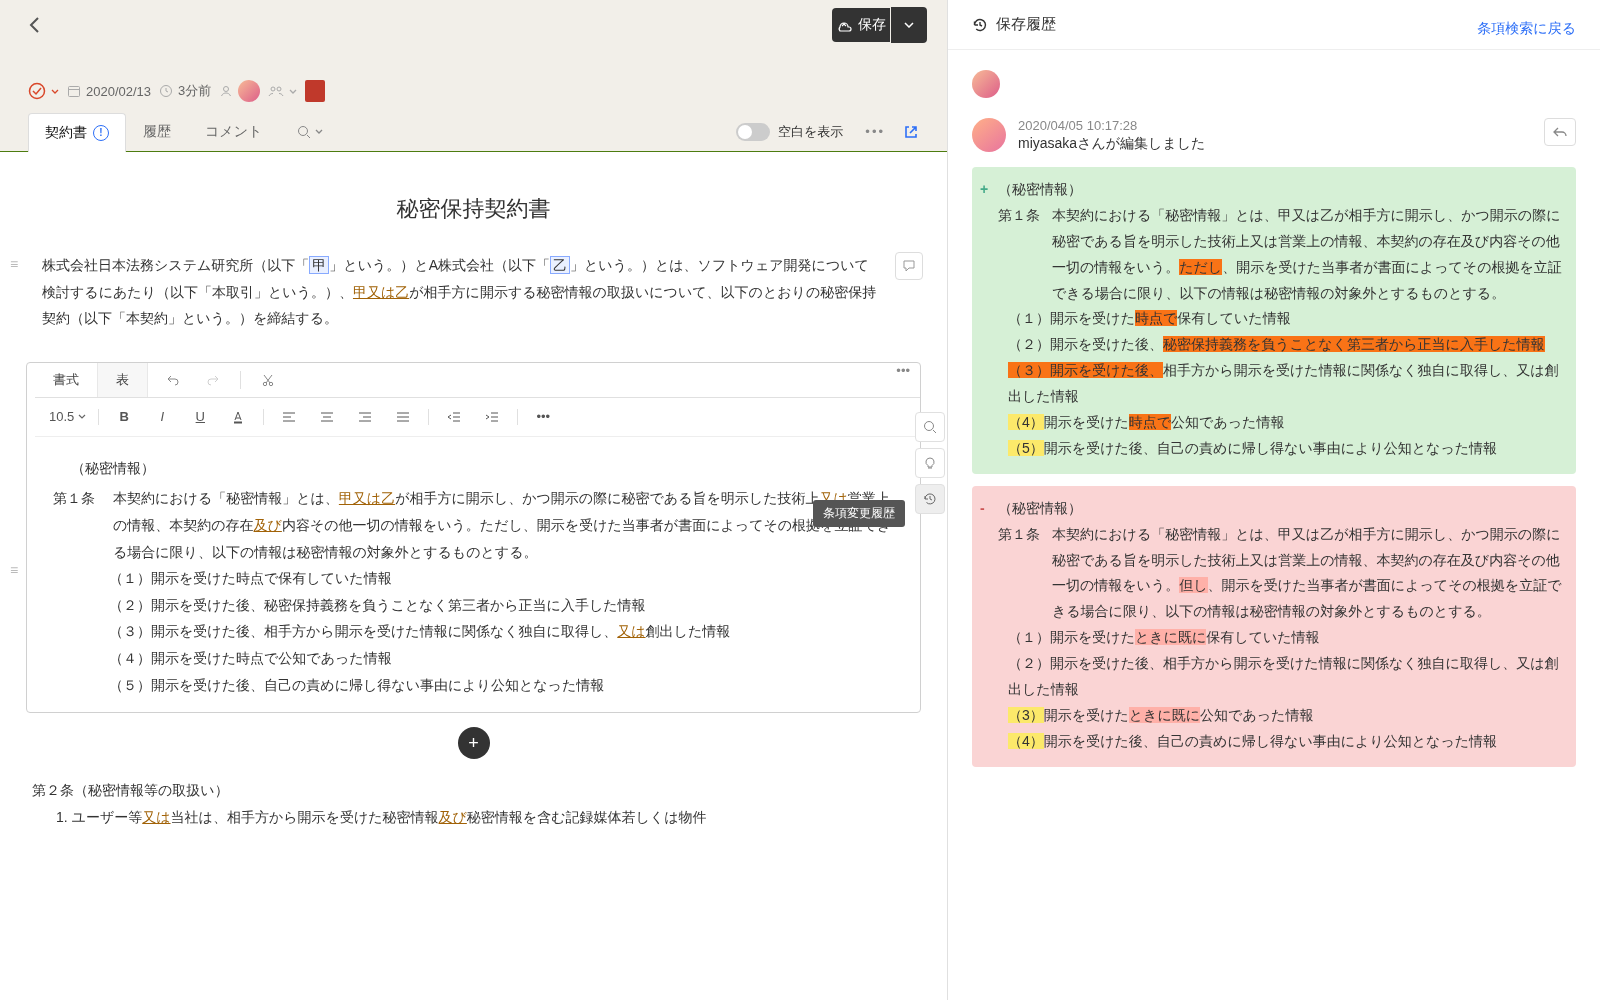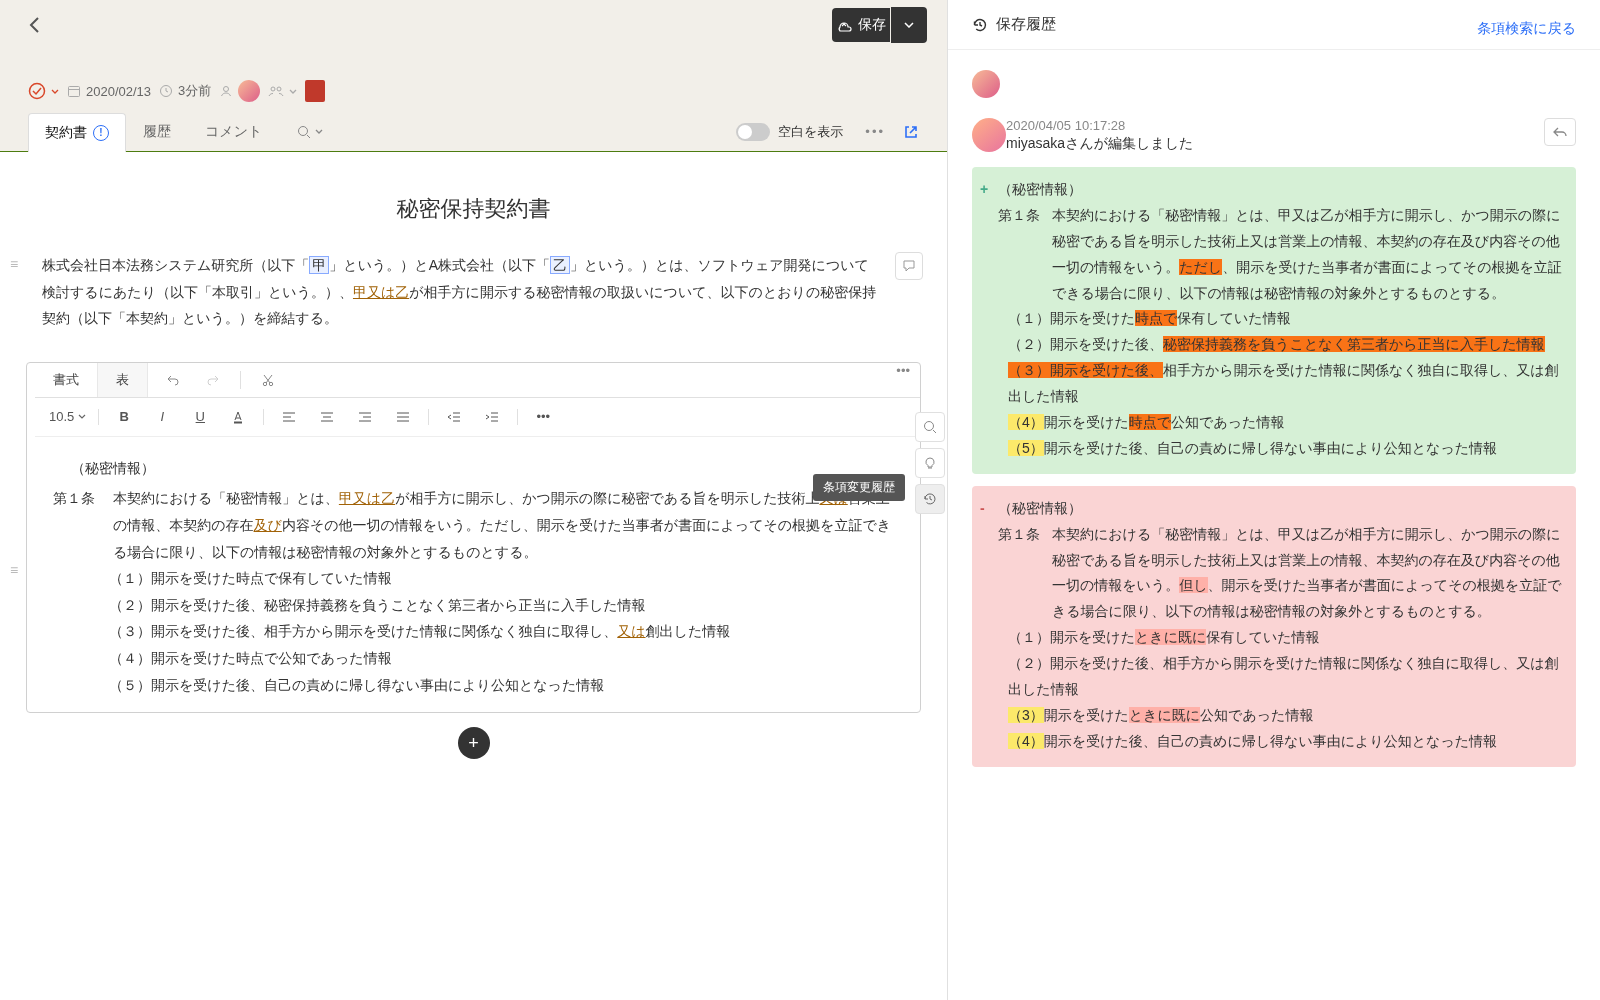--- a/index.html
+++ b/index.html
@@ -63,34 +63,34 @@
 .article-title { margin: 4px 0 4px 18px; }
 .article-num { display: inline-block; width: 56px; vertical-align: top; }
 .article-content { display: inline-block; width: calc(100% - 60px); vertical-align: top; }
 .sub-item { padding-left: 56px; text-indent: -12px; margin-left: 12px; }
 .add-btn { width: 32px; height: 32px; border-radius: 50%; background: #333; color: #fff; display: flex; align-items: center; justify-content: center; margin: 14px auto 0; cursor: pointer; font-size: 18px; }
 
 
 .side-tools { position: absolute; right: 2px; top: 260px; display: flex; flex-direction: column; gap: 6px; }
 .side-tool { width: 30px; height: 30px; border: 1px solid #e0e0e0; border-radius: 4px; display: flex; align-items: center; justify-content: center; color: #888; cursor: pointer; background: #fff; }
 .side-tool.active { background: #eee; }
-.tooltip { position: absolute; right: 42px; top: 322px; background: #555; color: #fff; font-size: 12px; padding: 5px 10px; border-radius: 3px; white-space: nowrap; }
+.tooltip { position: absolute; right: 42px; top: 348px; background: #555; color: #fff; font-size: 12px; padding: 5px 10px; border-radius: 3px; white-space: nowrap; }
 
 
 .content::-webkit-scrollbar { width: 10px; }
 .content::-webkit-scrollbar-thumb { background: #555; border-radius: 5px; }
 
 
 .right-header { height: 50px; display: flex; align-items: center; padding: 0 24px; border-bottom: 1px solid #eee; }
 .right-title { display: flex; align-items: center; gap: 8px; font-size: 15px; font-weight: 500; }
 .right-spacer { flex: 1; }
 .right-link { color: #2d6ff7; cursor: pointer; font-size: 14px; margin-top: 8px; }
 .right-body { flex: 1; overflow-y: auto; padding: 20px 24px; }
 .history-avatar { width: 28px; height: 28px; border-radius: 50%; background: linear-gradient(135deg, #f7bb97, #dd5e89); margin-bottom: 20px; }
-.history-entry { display: flex; }
+.history-entry { display: flex; gap: 12px; }
 .history-avatar2 { width: 34px; height: 34px; border-radius: 50%; background: linear-gradient(140deg, #ffb088, #e8749e); flex-shrink: 0; }
 .history-head { flex: 1; }
 .history-ts { color: #888; font-size: 13px; }
 .history-author { font-size: 14px; color: #333; margin-top: 2px; }
 .reply-btn { width: 32px; height: 28px; border: 1px solid #ddd; border-radius: 4px; display: flex; align-items: center; justify-content: center; color: #888; cursor: pointer; }
 
 .diff { margin-top: 14px; margin-left: 0px; font-size: 14px; line-height: 1.85; }
 .diff-block { border-radius: 4px; padding: 10px 14px 12px 26px; margin-bottom: 12px; position: relative; }
 .diff-add { background: #d6f0d6; }
 .diff-del { background: #fad4d4; }
@@ -322,20 +322,26 @@
             <div class="sub-item">
               <span>（３）開示を受けた後、相手方から開示を受けた情報に関係なく独自に取得し、</span><span class="red-underline">又は</span><span>創出した情報</span>
             </div>
             <div class="sub-item">（４）開示を受けた時点で公知であった情報</div>
             <div class="sub-item">（５）開示を受けた後、自己の責めに帰し得ない事由により公知となった情報</div>
           </div>
         </div>
         <div class="add-btn">+</div>
       </div>
 
+      <div style="margin-top:18px; padding:0 6px; line-height:1.9; font-size:14px;">
+        <div>第２条（秘密情報等の取扱い）</div>
+        <div style="padding-left:24px;">
+          <span>1. ユーザー等</span><span class="red-underline">又は</span><span>当社は、相手方から開示を受けた秘密情報</span><span class="red-underline">及び</span><span>秘密情報を含む記録媒体若しくは物件</span>
+        </div>
+      </div>
 
       <div class="side-tools">
         <div class="side-tool">
             <svg width="14" height="14" viewBox="0 0 14 14">
               <circle cx="6" cy="6" r="4.5" stroke="#888" fill="none"></circle>
               <path d="M10 10l3 3" stroke="#888"></path>
             </svg>
           </div>
         <div class="side-tool">
             <svg width="14" height="14" viewBox="0 0 14 14">

